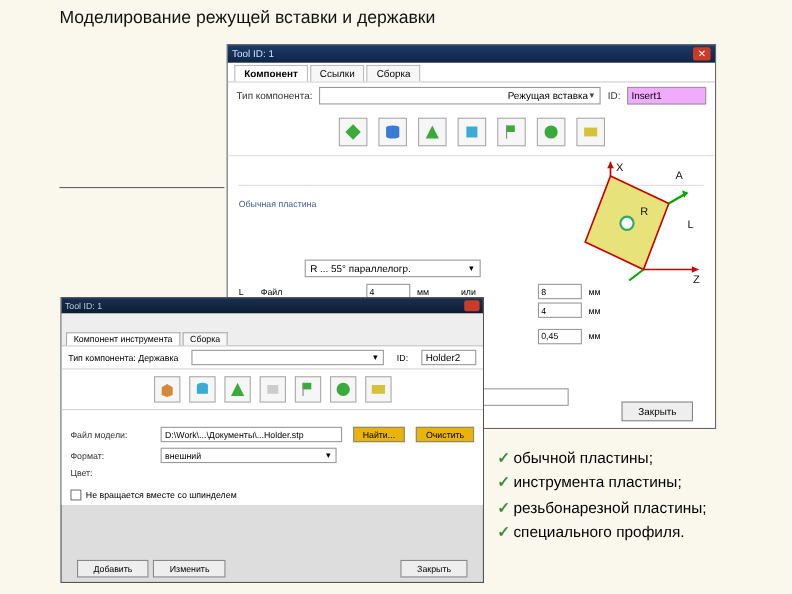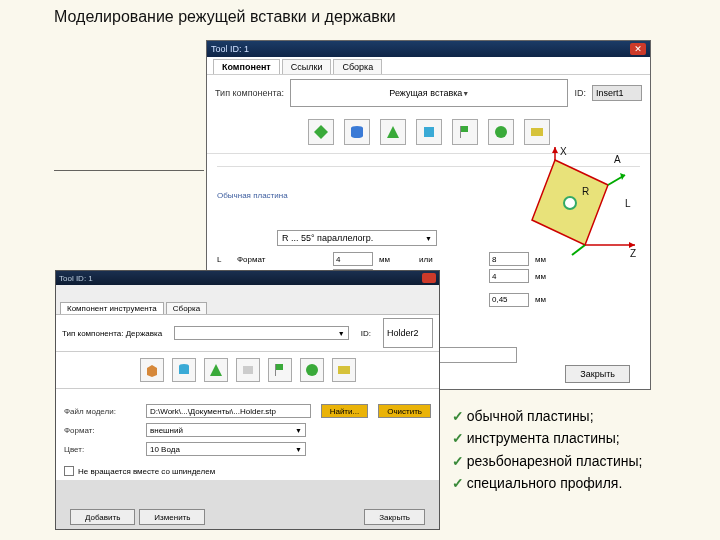--- a/index.html
+++ b/index.html
@@ -8,28 +8,28 @@
 .hr{position:absolute;top:170px;left:54px;width:150px;height:1px;background:rgba(0,0,0,.6)}
 
 
 .w1{position:absolute;top:40px;left:206px;width:445px;height:350px;background:#fff;border:1px solid #666;font-size:9px}
 .w1 .titlebar{height:16px;background:linear-gradient(#1b3b66,#0f2547);color:#cfe0ff;display:flex;align-items:center;padding:0 4px;justify-content:space-between}
 .w1 .titlebar .xbtn{width:16px;height:12px;background:#cc3a2a;border-radius:2px;display:flex;align-items:center;justify-content:center;color:#fff;font-size:9px}
 .w1 .tabrow{height:18px;display:flex;align-items:flex-end;gap:2px;padding:2px 6px 0;border-bottom:1px solid #ccc}
 .w1 .tab{padding:2px 8px;border:1px solid #bbb;border-bottom:none;background:#f7f7f7;font-size:9px}
 .w1 .tab.active{background:#fff;font-weight:bold}
 .w1 .row{display:flex;align-items:center;gap:6px;padding:4px 8px}
-.w1 .dd{height:28px;border:1px solid #999;background:#fff;display:flex;align-items:center;padding:0 22px;flex:1;justify-content:center}
+.w1 .dd{height:16px;border:1px solid #999;background:#fff;display:flex;align-items:center;padding:0 4px;flex:1;justify-content:flex-end}
 .w1 .dd .arr{font-size:7px;color:#444}
 .w1 .lbl{font-size:9px;color:#333;white-space:nowrap}
-.w1 .idfld{width:50px;height:16px;border:1px solid #999;background:#e5e5e5;padding:0 3px;display:flex;align-items:center}
+.w1 .idfld{width:72px;height:16px;border:1px solid #999;background:#f0abfc;padding:0 3px;display:flex;align-items:center}
 .w1 .iconbar{display:flex;gap:10px;justify-content:center;padding:8px 0;border-bottom:1px solid #ddd}
 .w1 .tbtn{width:26px;height:26px;border:1px solid #aaa;background:#f6f6f6;display:flex;align-items:center;justify-content:center}
 .w1 .body{padding:6px 10px}
-.w1 .bodysec{border-top:1px solid #ddd;margin-top:6px;padding-top:24px;font-size:8px;color:#4060a0}
+.w1 .bodysec{border-top:1px solid #ddd;margin-top:20px;padding-top:12px;font-size:8px;color:#4060a0}
 .w1 .grid{display:grid;grid-template-columns:14px 90px 40px 34px 64px 40px 24px;gap:4px 6px;align-items:center;font-size:8px;margin:3px 0}
 .w1 .inp{height:14px;border:1px solid #999;background:#fff;padding:0 2px;display:flex;align-items:center}
 .w1 .select{height:16px;border:1px solid #999;background:#fff;display:flex;align-items:center;justify-content:space-between;padding:0 4px;width:160px}
 .w1 .dsel{height:16px;border:1px solid #999;background:#fff;width:190px;margin:4px 0 4px 110px}
 .w1 .footer{position:absolute;bottom:6px;left:0;right:0;display:flex;justify-content:space-between;padding:0 20px}
 .w1 .fbtn{height:18px;border:1px solid #888;background:#eee;padding:0 14px;display:flex;align-items:center;font-size:9px}
 
 
 .diag{position:absolute;top:145px;left:510px;width:130px;height:120px}
 .diag svg{width:100%;height:100%}
@@ -38,21 +38,21 @@
 .w2{position:absolute;top:270px;left:55px;width:385px;height:260px;background:#ddd;border:1px solid #555;font-size:9px}
 .w2 .titlebar{height:14px;background:linear-gradient(#1a2f4f,#0d1c33);display:flex;justify-content:space-between;align-items:center;padding:0 3px}
 .w2 .titlebar .t{color:#bcd;font-size:8px}
 .w2 .titlebar .xbtn{width:14px;height:10px;background:#cc3a2a;border-radius:2px}
 .w2 .tabrow{height:30px;background:#eee;display:flex;align-items:flex-end;gap:2px;padding:2px 4px 0;border-bottom:1px solid #bbb}
 .w2 .tab{padding:1px 6px;border:1px solid #aaa;border-bottom:none;background:#f7f7f7;font-size:8px}
 .w2 .tab.active{background:#fff}
 .w2 .row{display:flex;align-items:center;gap:12px;padding:3px 6px;background:#fff}
 .w2 .lbl{font-size:8px}
 .w2 .dd{height:14px;border:1px solid #999;flex:1;display:flex;align-items:center;justify-content:space-between;padding:0 3px;background:#fff}
-.w2 .idfld{width:50px;height:30px;border:1px solid #999;background:#fff;padding:0 3px;display:flex;align-items:center}
+.w2 .idfld{width:50px;height:14px;border:1px solid #999;background:#fff;padding:0 3px;display:flex;align-items:center}
 .w2 .iconbar{display:flex;gap:8px;justify-content:center;padding:6px 0;background:#fff;border-bottom:1px solid #ccc}
 .w2 .tbtn{width:24px;height:24px;border:1px solid #aaa;background:#f6f6f6;display:flex;align-items:center;justify-content:center}
 .w2 .sec{background:#fff;padding:4px 8px;font-size:8px;color:#3a5aa0}
 .w2 .form{background:#fff;padding:10px 8px 4px}
 .w2 .frow{display:flex;align-items:center;gap:10px;margin:5px 0;font-size:8px}
 .w2 .frow .flbl{width:72px;color:#333}
 .w2 .finput{flex:1;height:14px;border:1px solid #999;background:#fff;display:flex;align-items:center;padding:0 3px}
 .w2 .fbtn2{height:14px;border:1px solid #888;background:#eab308;padding:0 8px;display:flex;align-items:center;font-size:8px}
 .w2 .chk{display:flex;align-items:center;gap:4px;font-size:8px;margin-top:10px}
 .w2 .chk .box{width:10px;height:10px;border:1px solid #777;background:#fff}
@@ -130,29 +130,29 @@
       </div>
     <div class="tbtn">
         <svg class="ic" viewBox="0 0 16 16">
           <rect class="clr-y" x="2" y="4" width="12" height="8"></rect>
         </svg>
       </div>
   </div>
   <div class="body">
     <div class="bodysec">Обычная пластина</div>
     <div style="height:30px"></div>
-    <div style="display:flex;gap:6px;margin:0 0 6px 60px">
+    <div style="display:flex;gap:6px;margin:16px 0 6px 60px">
       <div class="select">
         <span>R ... 55° параллелогр.</span>
           <span class="arr" style="font-size:7px">▼</span>
       </div>
     </div>
     <div class="grid">
       <span>L</span>
-      <span>Формат</span>
+      <span>Файл</span>
       <div class="inp">4</div>
       <span>мм</span>
       <span>или</span>
       <div class="inp">8</div>
       <span>мм</span>
     </div>
     <div class="grid">
       <span></span>
       <span>Толщина</span>
       <div class="inp">14</div>
@@ -273,24 +273,20 @@
     </div>
     <div class="frow">
       <span class="flbl">Формат:</span>
       <div class="finput" style="flex:0 0 160px;justify-content:space-between">
         <span>внешний</span>
           <span style="font-size:7px">▼</span>
       </div>
     </div>
     <div class="frow">
       <span class="flbl">Цвет:</span>
-      <div class="finput" style="flex:0 0 160px;justify-content:space-between">
-        <span>10 Вода</span>
-          <span style="font-size:7px">▼</span>
-      </div>
     </div>
     <div class="chk">
       <div class="box"></div>
       <span>Не вращается вместе со шпинделем</span>
     </div>
   </div>
   <div class="botbar">
     <div class="bbtn">Добавить</div>
     <div class="bbtn">Изменить</div>
     <div style="flex:1"></div>

